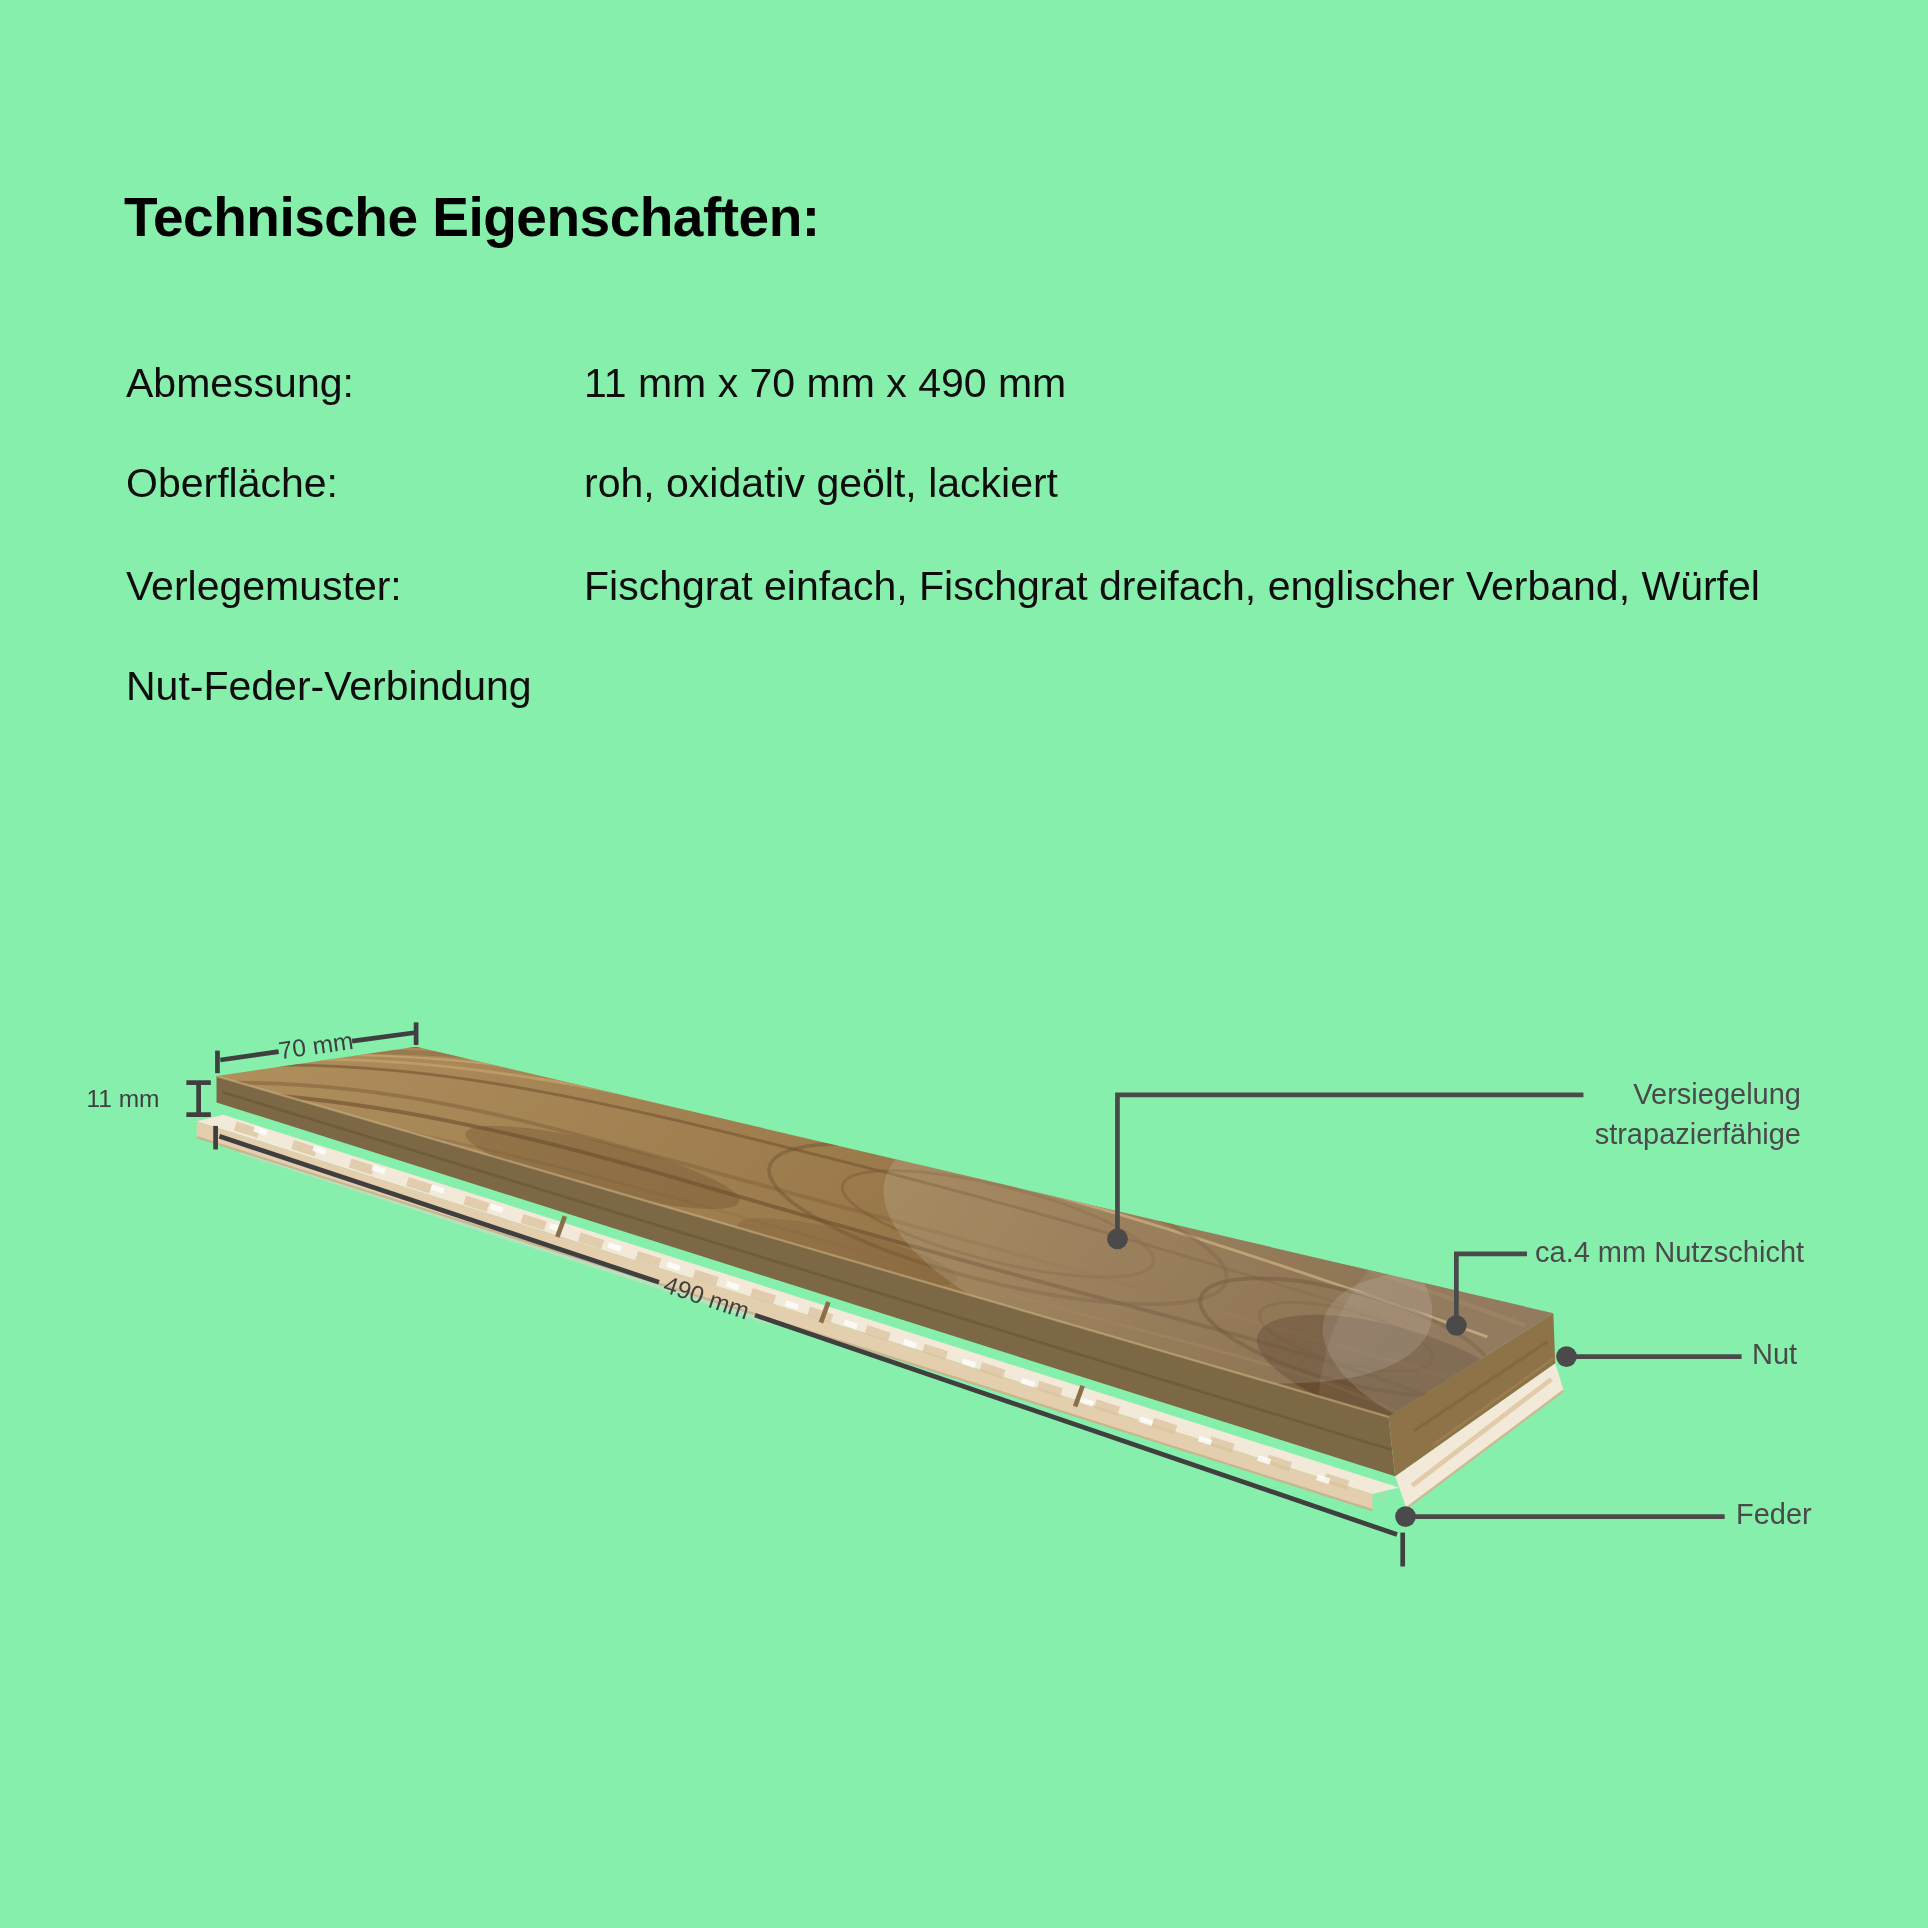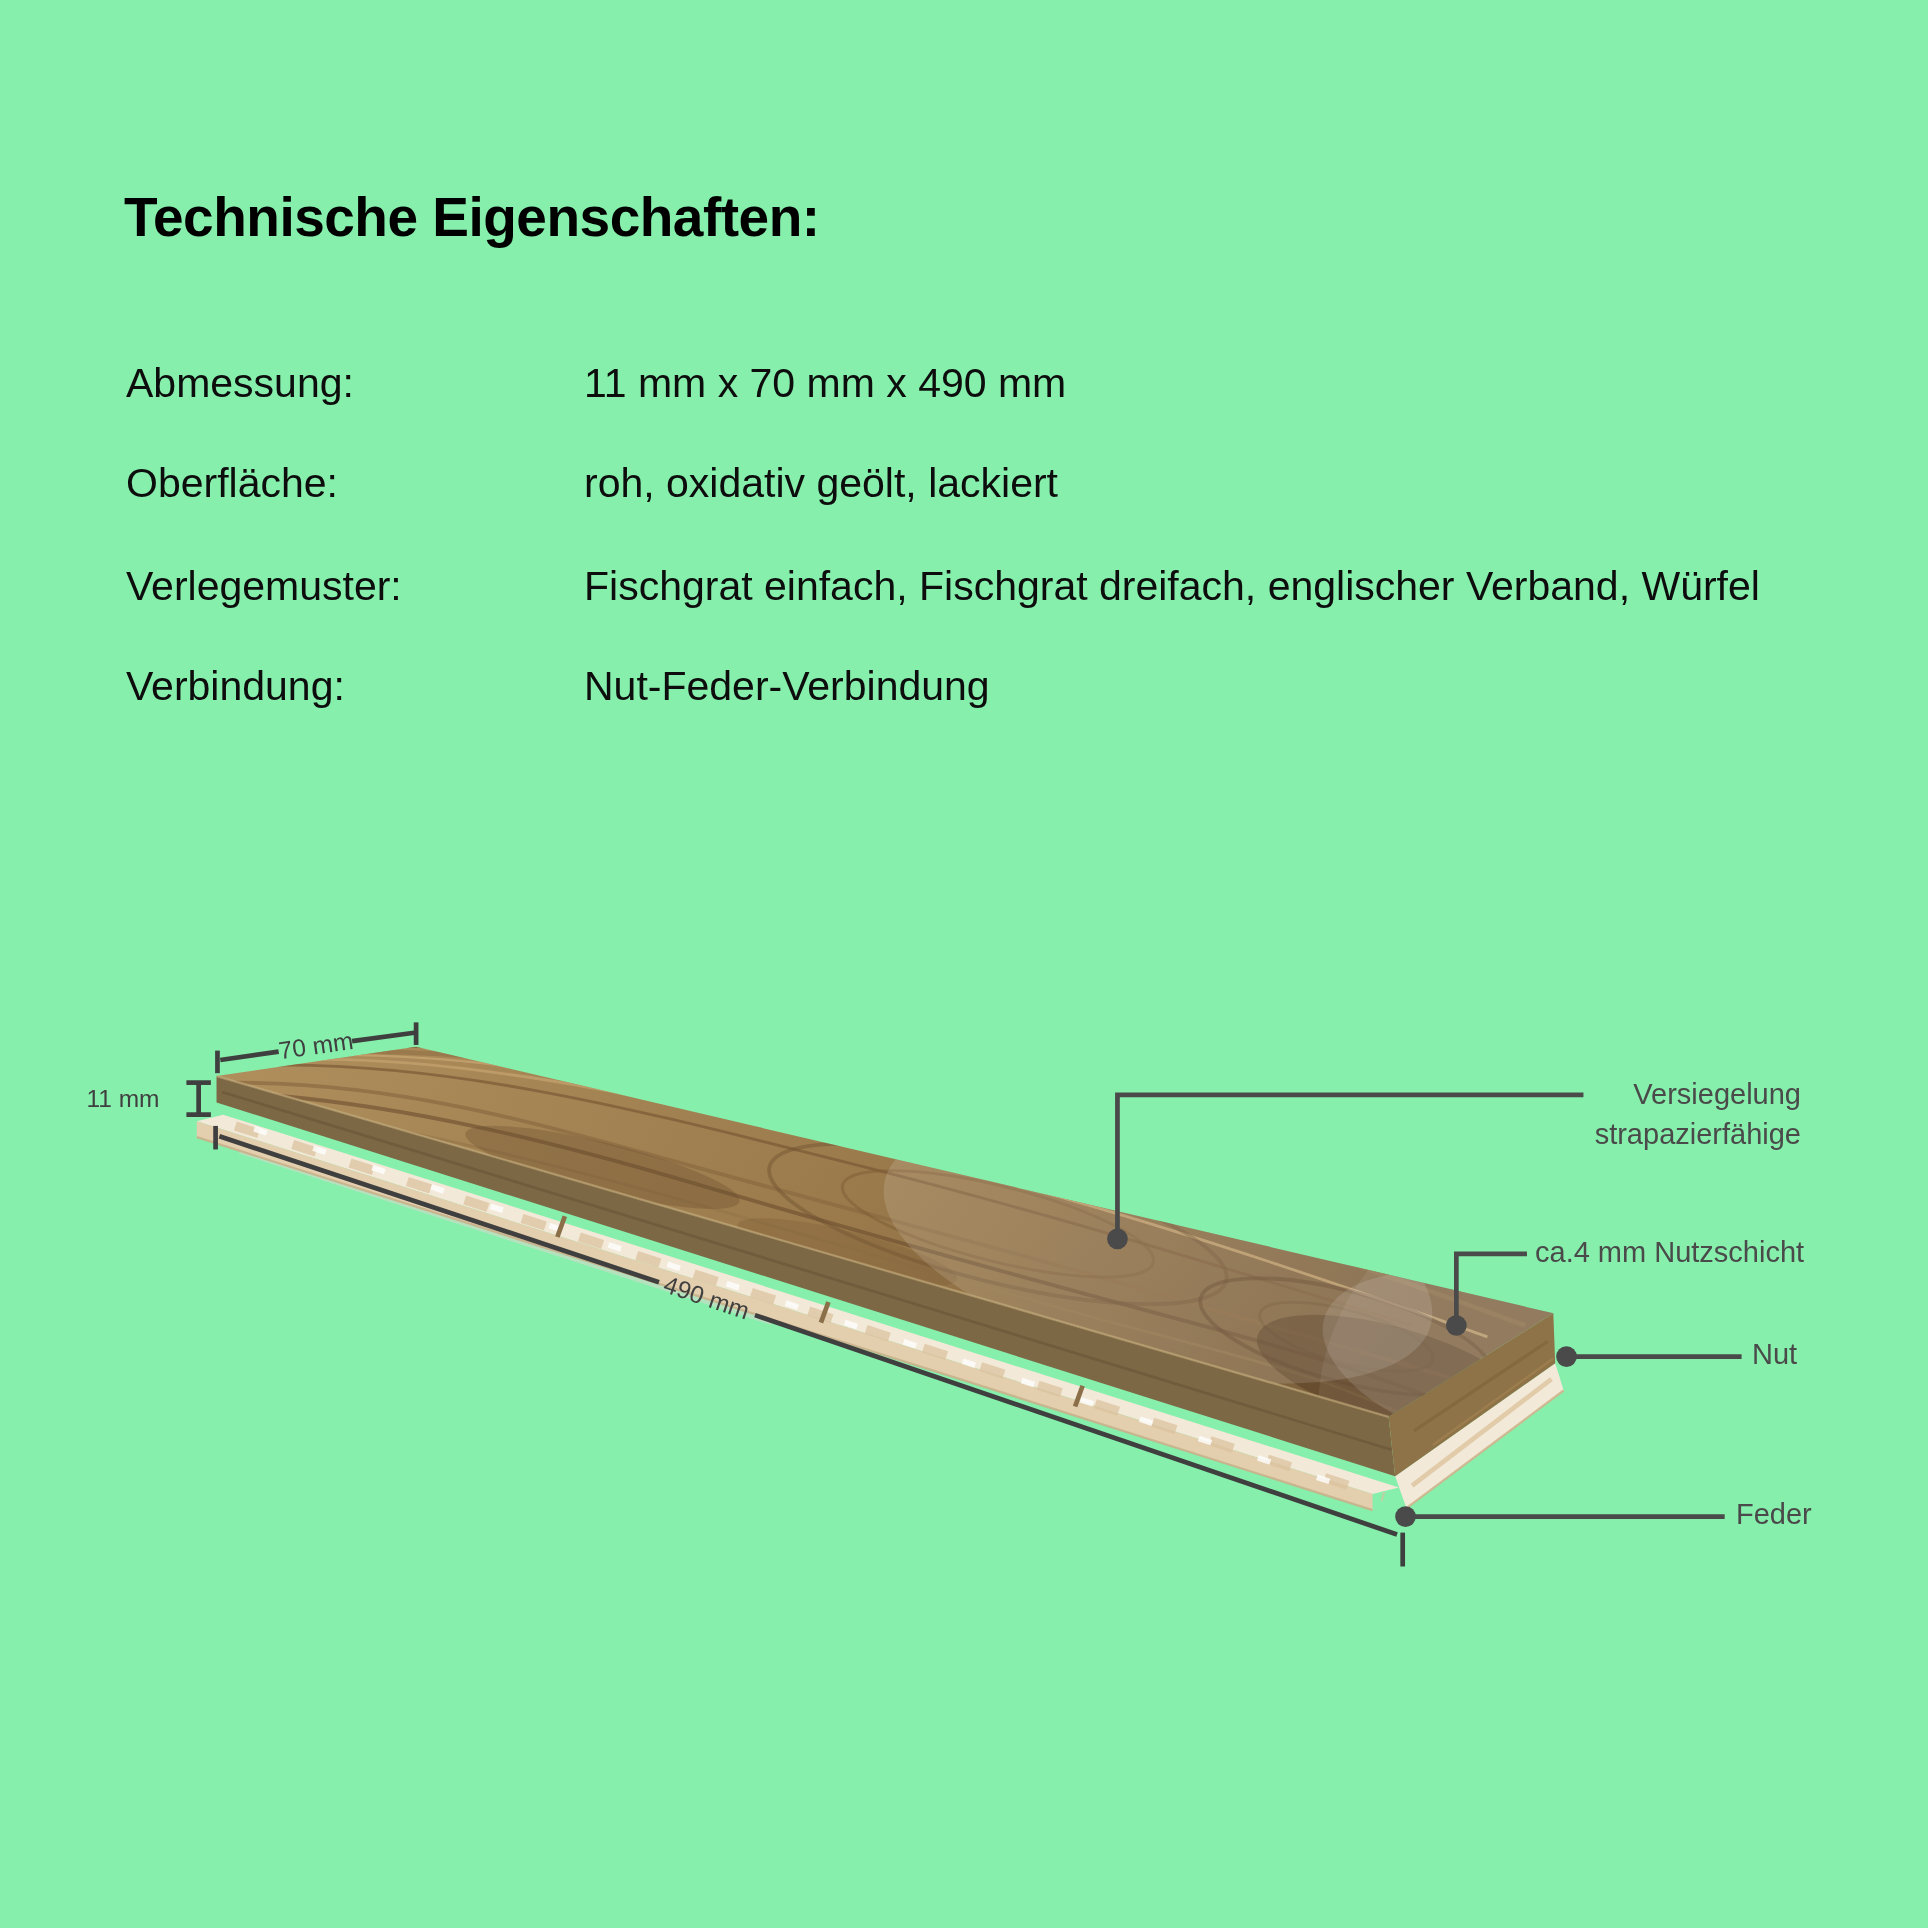--- a/index.html
+++ b/index.html
@@ -45,21 +45,20 @@
     </div>
     <div class="spec-row row-1">
       <div class="spec-label">Oberfläche:</div>
       <div class="spec-value">roh, oxidativ geölt, lackiert</div>
     </div>
     <div class="spec-row row-2">
       <div class="spec-label">Verlegemuster:</div>
       <div class="spec-value">Fischgrat einfach, Fischgrat dreifach, englischer Verband, Würfel</div>
     </div>
     <div class="spec-row row-3">
-      <div class="spec-label">Verbindung:</div>
       <div class="spec-value">Nut-Feder-Verbindung</div>
     </div>
   </div>
 
   <div class="diagram">
     <svg width="1928" height="1928" viewBox="0 0 2048 2048">
       <defs>
         <linearGradient id="woodGrad" x1="0" y1="0" x2="1" y2="0.22">
           <stop offset="0" stop-color="#b08f5d"></stop>
           <stop offset="0.55" stop-color="#9a7a4b"></stop>

